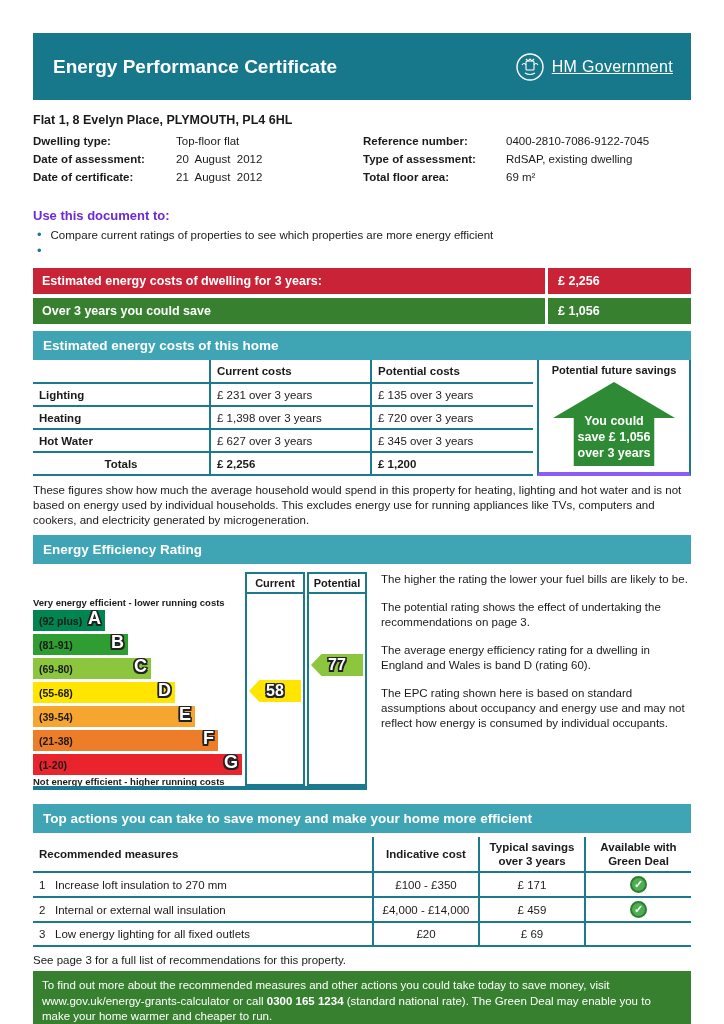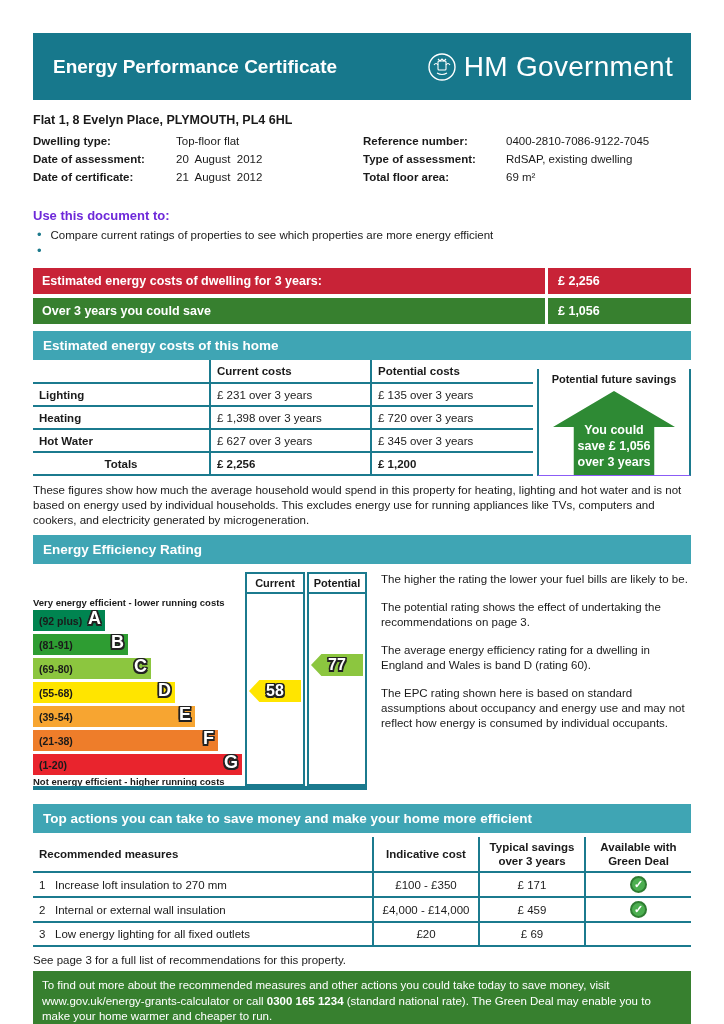--- a/index.html
+++ b/index.html
@@ -2,21 +2,21 @@
 <html><head>
 <meta charset="utf-8">
 <style>
   * { margin:0; padding:0; box-sizing:border-box; }
   html,body { width:724px; height:1024px; background:#fff; font-family:"Liberation Sans", sans-serif; color:#1a1a1a; }
   .page { width:724px; height:1024px; padding:33px 33px 0 33px; overflow:hidden; position:relative; }
 
   
   .hdr { height:67px; background:#17788c; display:flex; align-items:center; justify-content:space-between; padding:0 18px 0 20px; }
   .hdr-title { color:#fff; font-size:19px; font-weight:bold; }
-  .hdr-gov { display:flex; align-items:center; gap:7px; color:#fff; font-size:28px; letter-spacing:0.3px; }
+  .hdr-gov { display:flex; align-items:center; gap:7px; color:#fff; font-size:16px; letter-spacing:0.3px;text-decoration:underline; }
 
   
   .address { margin-top:13px; font-size:12.5px; font-weight:bold; }
   .details { margin-top:7px; display:flex; font-size:11.5px; }
   .dcol { display:flex; flex-direction:column; gap:3px; }
   .dcol.left { width:330px; }
   .dcol.right { flex:1; }
   .drow { display:flex; line-height:15px; }
   .dlabel { font-weight:bold; }
   .left .dlabel { width:143px; }
@@ -41,21 +41,21 @@
   
   .costs-wrap { display:flex; gap:4px; }
   .cost-table { border-collapse:collapse; width:500px; font-size:11.5px; }
   .cost-table td { border-bottom:2px solid #1b7a8e; padding:3px 6px; height:23px; vertical-align:middle; }
   .cost-table tr td:nth-child(2), .cost-table tr td:nth-child(3) { border-left:2px solid #1b7a8e; }
   .cost-table col.c1 { width:177px; } .cost-table col.c2 { width:161px; } .cost-table col.c3 { width:162px; }
   .ct-head td { font-weight:bold; }
   .ct-name { font-weight:bold; }
   .ct-totlabel { font-weight:bold; text-align:center; }
   .ct-totval { font-weight:bold; }
-  .savings-box { width:154px; border-left:2px solid #1b7a8e; border-right:2px solid #1b7a8e; border-bottom:1px solid #8b5cf6; display:flex; flex-direction:column; align-items:center;margin-top:9px; }
+  .savings-box { width:154px; border-left:2px solid #1b7a8e; border-right:2px solid #1b7a8e; border-bottom:4px solid #8b5cf6; display:flex; flex-direction:column; align-items:center; }
   .savings-h { font-size:11px; font-weight:bold; padding-top:4px; }
   .house { margin-top:6px; width:122px; height:84px; background:#2e8a34; clip-path:polygon(50% 0%, 100% 43%, 83% 43%, 83% 100%, 17% 100%, 17% 43%, 0% 43%);
            display:flex; flex-direction:column; justify-content:flex-end; align-items:center; padding-bottom:5px; color:#fff; font-weight:bold; font-size:12.5px; line-height:16px; text-align:center; }
 
   .note { margin-top:7px; font-size:11.5px; line-height:15px; width:660px; }
 
   
   .eer-row { margin-top:8px; display:flex; gap:14px; }
   .eer-chart { position:relative; width:334px; height:218px; flex:0 0 aupx; }
   .eer-col { position:absolute; top:0; bottom:4px; border:2px solid #1b7a8e; background:#fff; }

